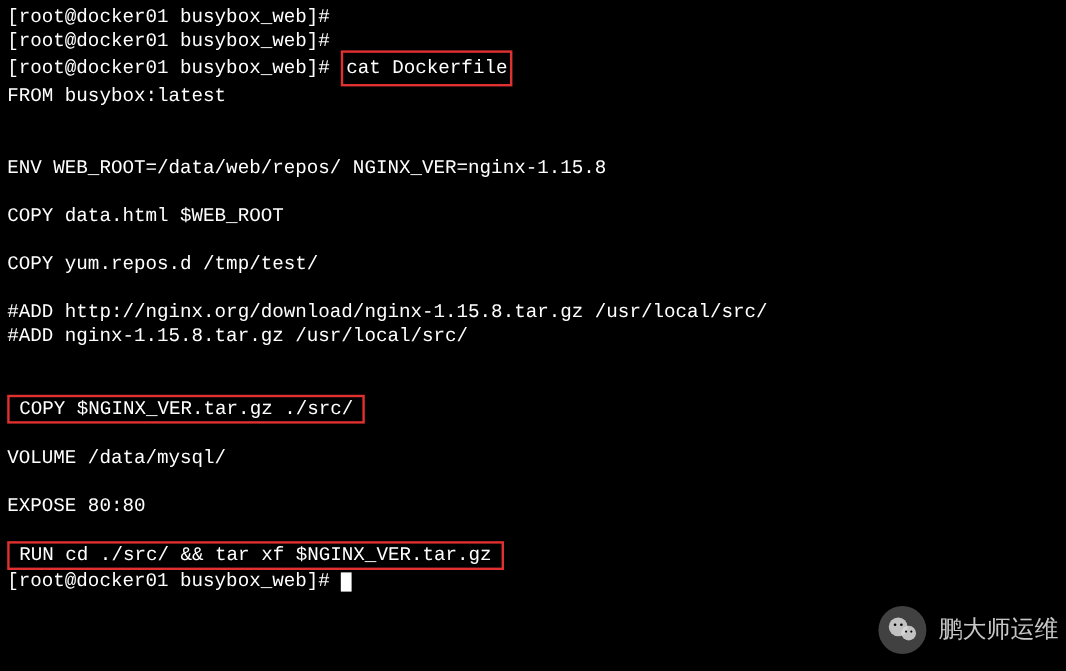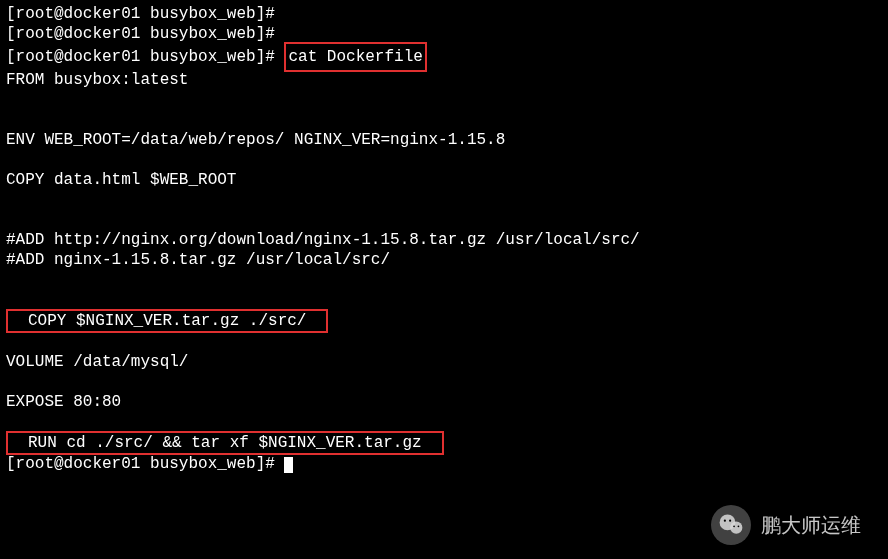--- a/index.html
+++ b/index.html
@@ -18,33 +18,33 @@
   .line { white-space: pre; }
   .highlight {
     border: 2px solid #e03030;
     display: inline-block;
     padding: 3px 2px;
     margin: -2px 0;
   }
   .highlight-line {
     border: 2px solid #e03030;
     display: inline-block;
-    padding: 0 20px;
+    padding: 0 8px;
     margin: -1px 0;
   }
   .cursor {
     display: inline-block;
     width: 9px;
     height: 16px;
     background: #fff;
     vertical-align: text-bottom;
   }
   .watermark {
     position: absolute;
-    right: 27px;
+    right: 6px;
     bottom: 14px;
     display: flex;
     align-items: center;
     gap: 10px;
     opacity: 0.85;
     color: #eaeaea;
   }
   .watermark-icon {
     width: 40px;
     height: 40px;
@@ -70,20 +70,21 @@
   <div class="line"><span>[root@docker01 busybox_web]# </span></div>
   <div class="line"><span>[root@docker01 busybox_web]# </span><span class="highlight">cat Dockerfile</span></div>
 
   <div class="line">FROM busybox:latest</div>
   <div class="line">&nbsp;</div>
   <div class="line">&nbsp;</div>
   <div class="line">ENV WEB_ROOT=/data/web/repos/ NGINX_VER=nginx-1.15.8</div>
   <div class="line">&nbsp;</div>
   <div class="line">COPY data.html $WEB_ROOT</div>
   <div class="line">&nbsp;</div>
+  <div class="line">COPY yum.repos.d /tmp/test/</div>
   <div class="line">&nbsp;</div>
   <div class="line">#ADD http://nginx.org/download/nginx-1.15.8.tar.gz /usr/local/src/</div>
   <div class="line">#ADD nginx-1.15.8.tar.gz /usr/local/src/</div>
   <div class="line">&nbsp;</div>
   <div class="line">&nbsp;</div>
 
   <div class="line"><span class="highlight-line">COPY $NGINX_VER.tar.gz ./src/</span></div>
 
   <div class="line">&nbsp;</div>
   <div class="line">VOLUME /data/mysql/</div>

